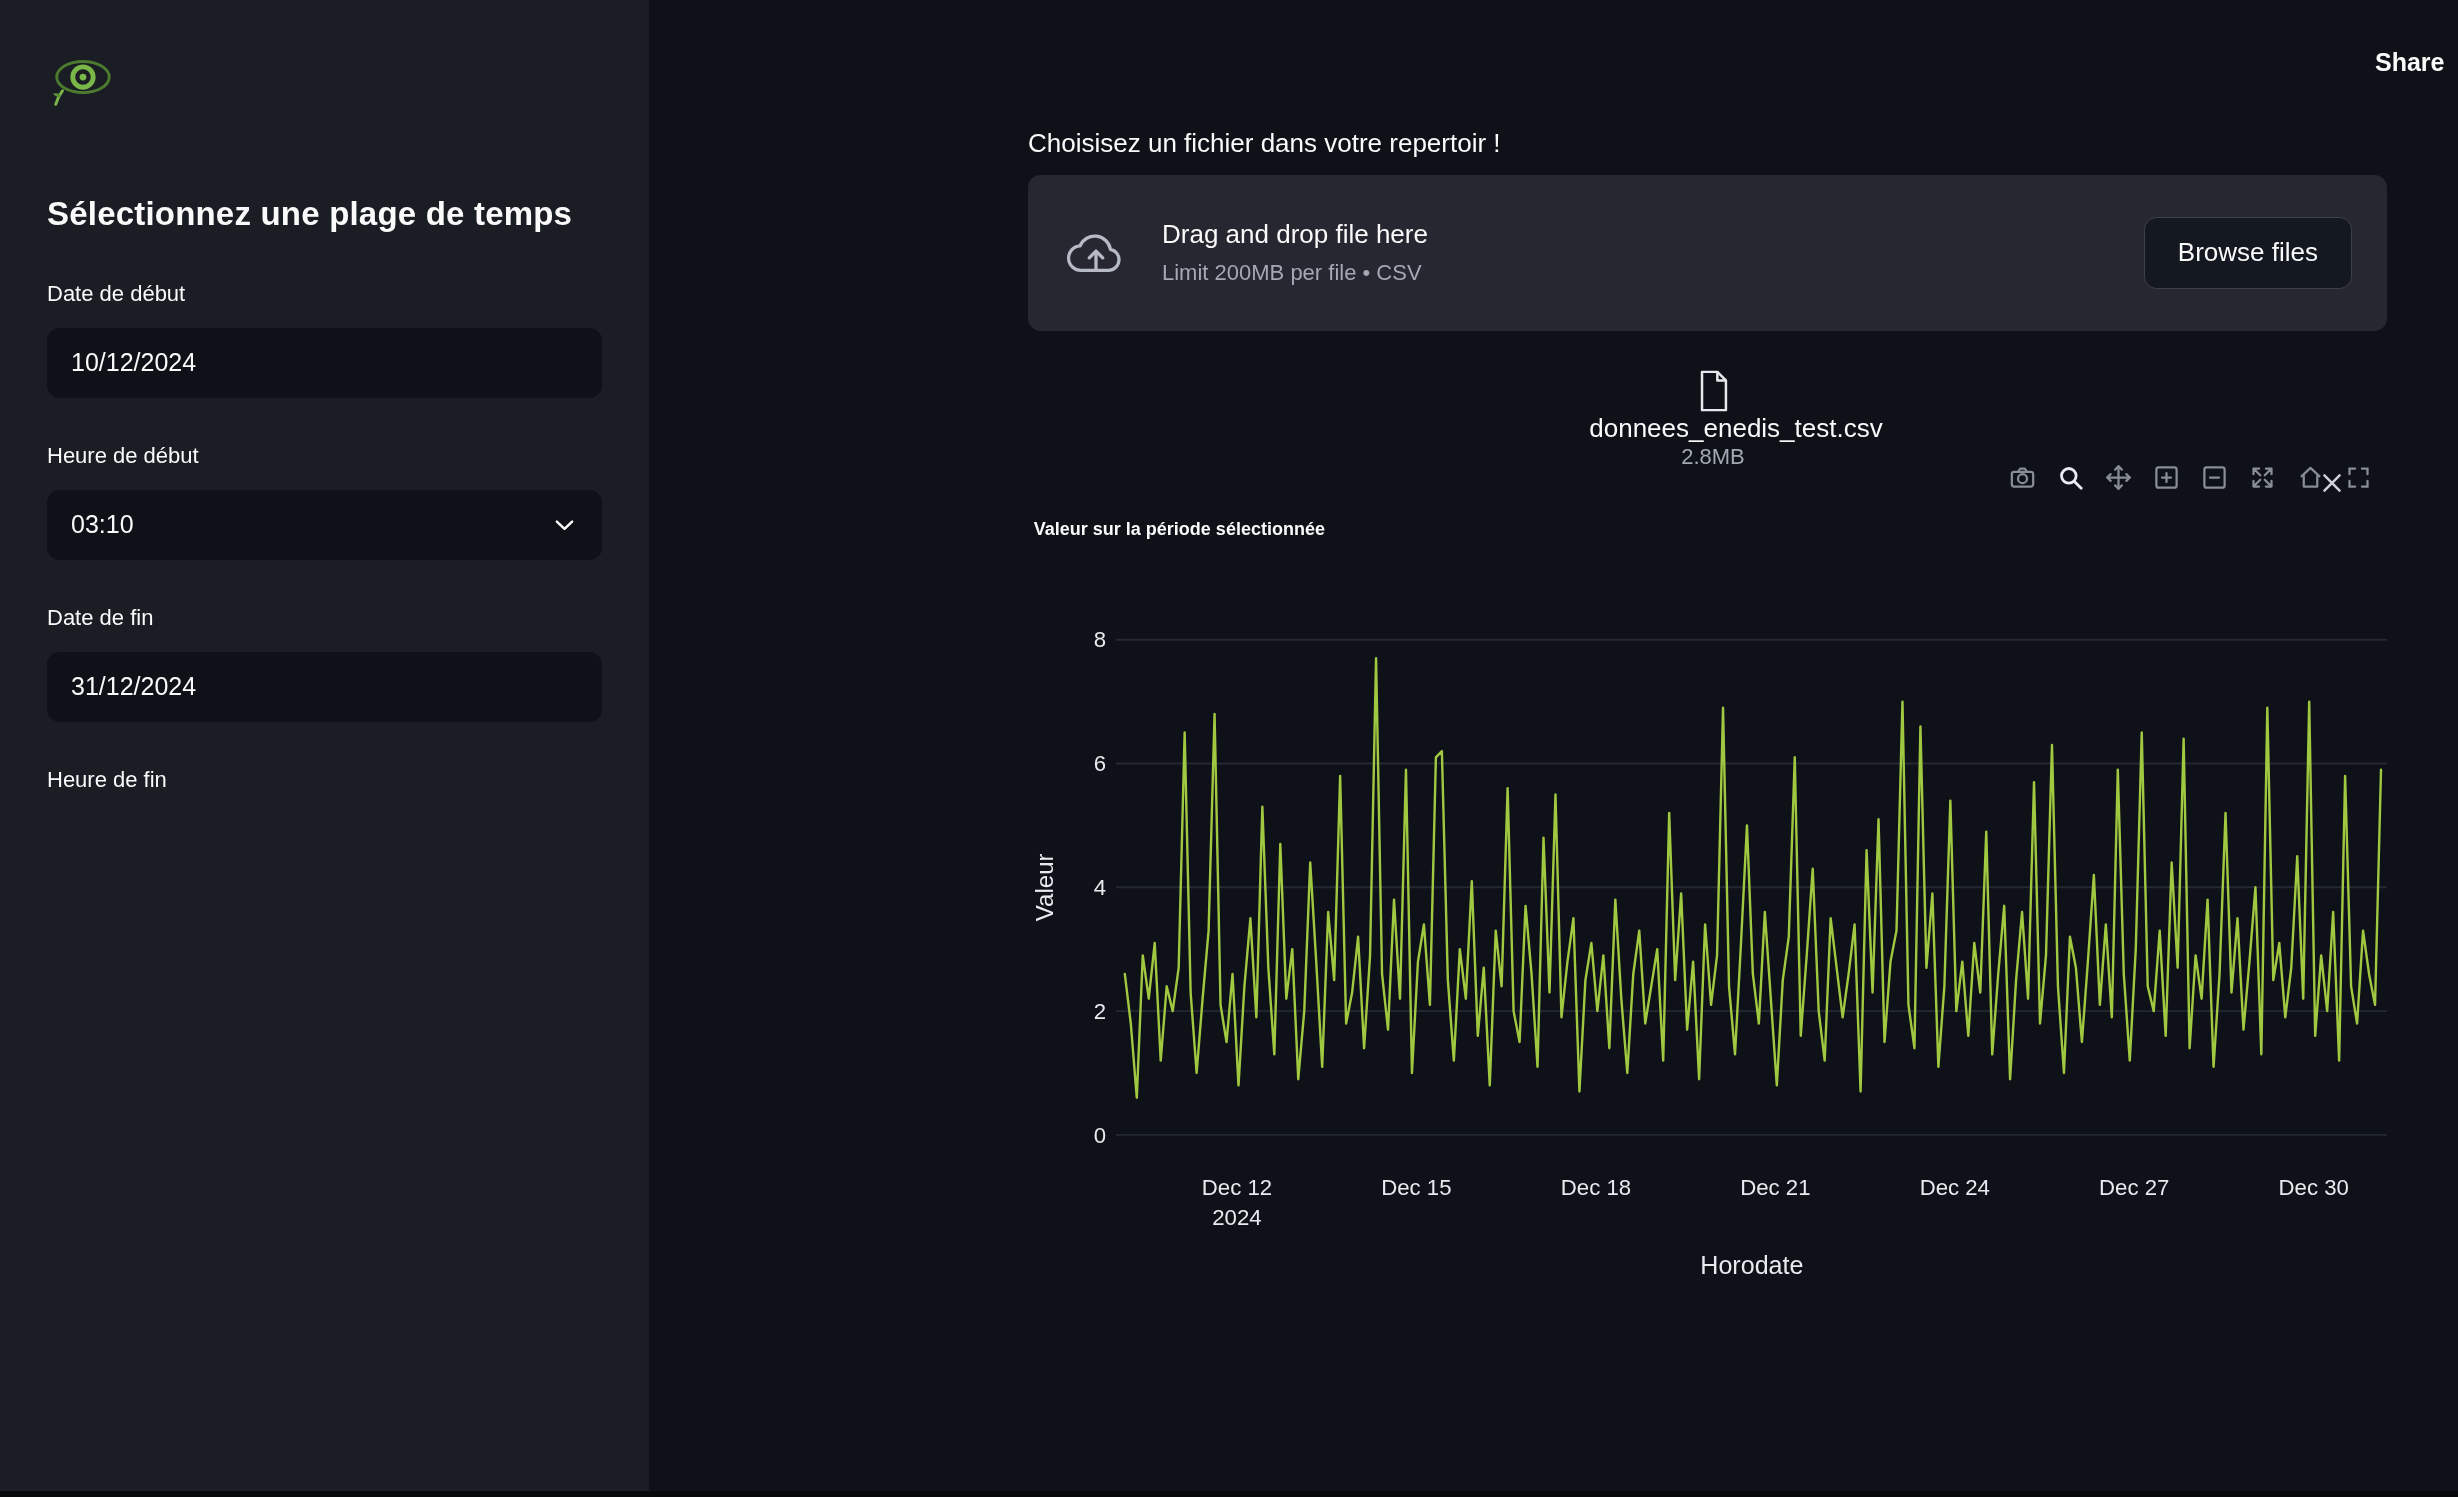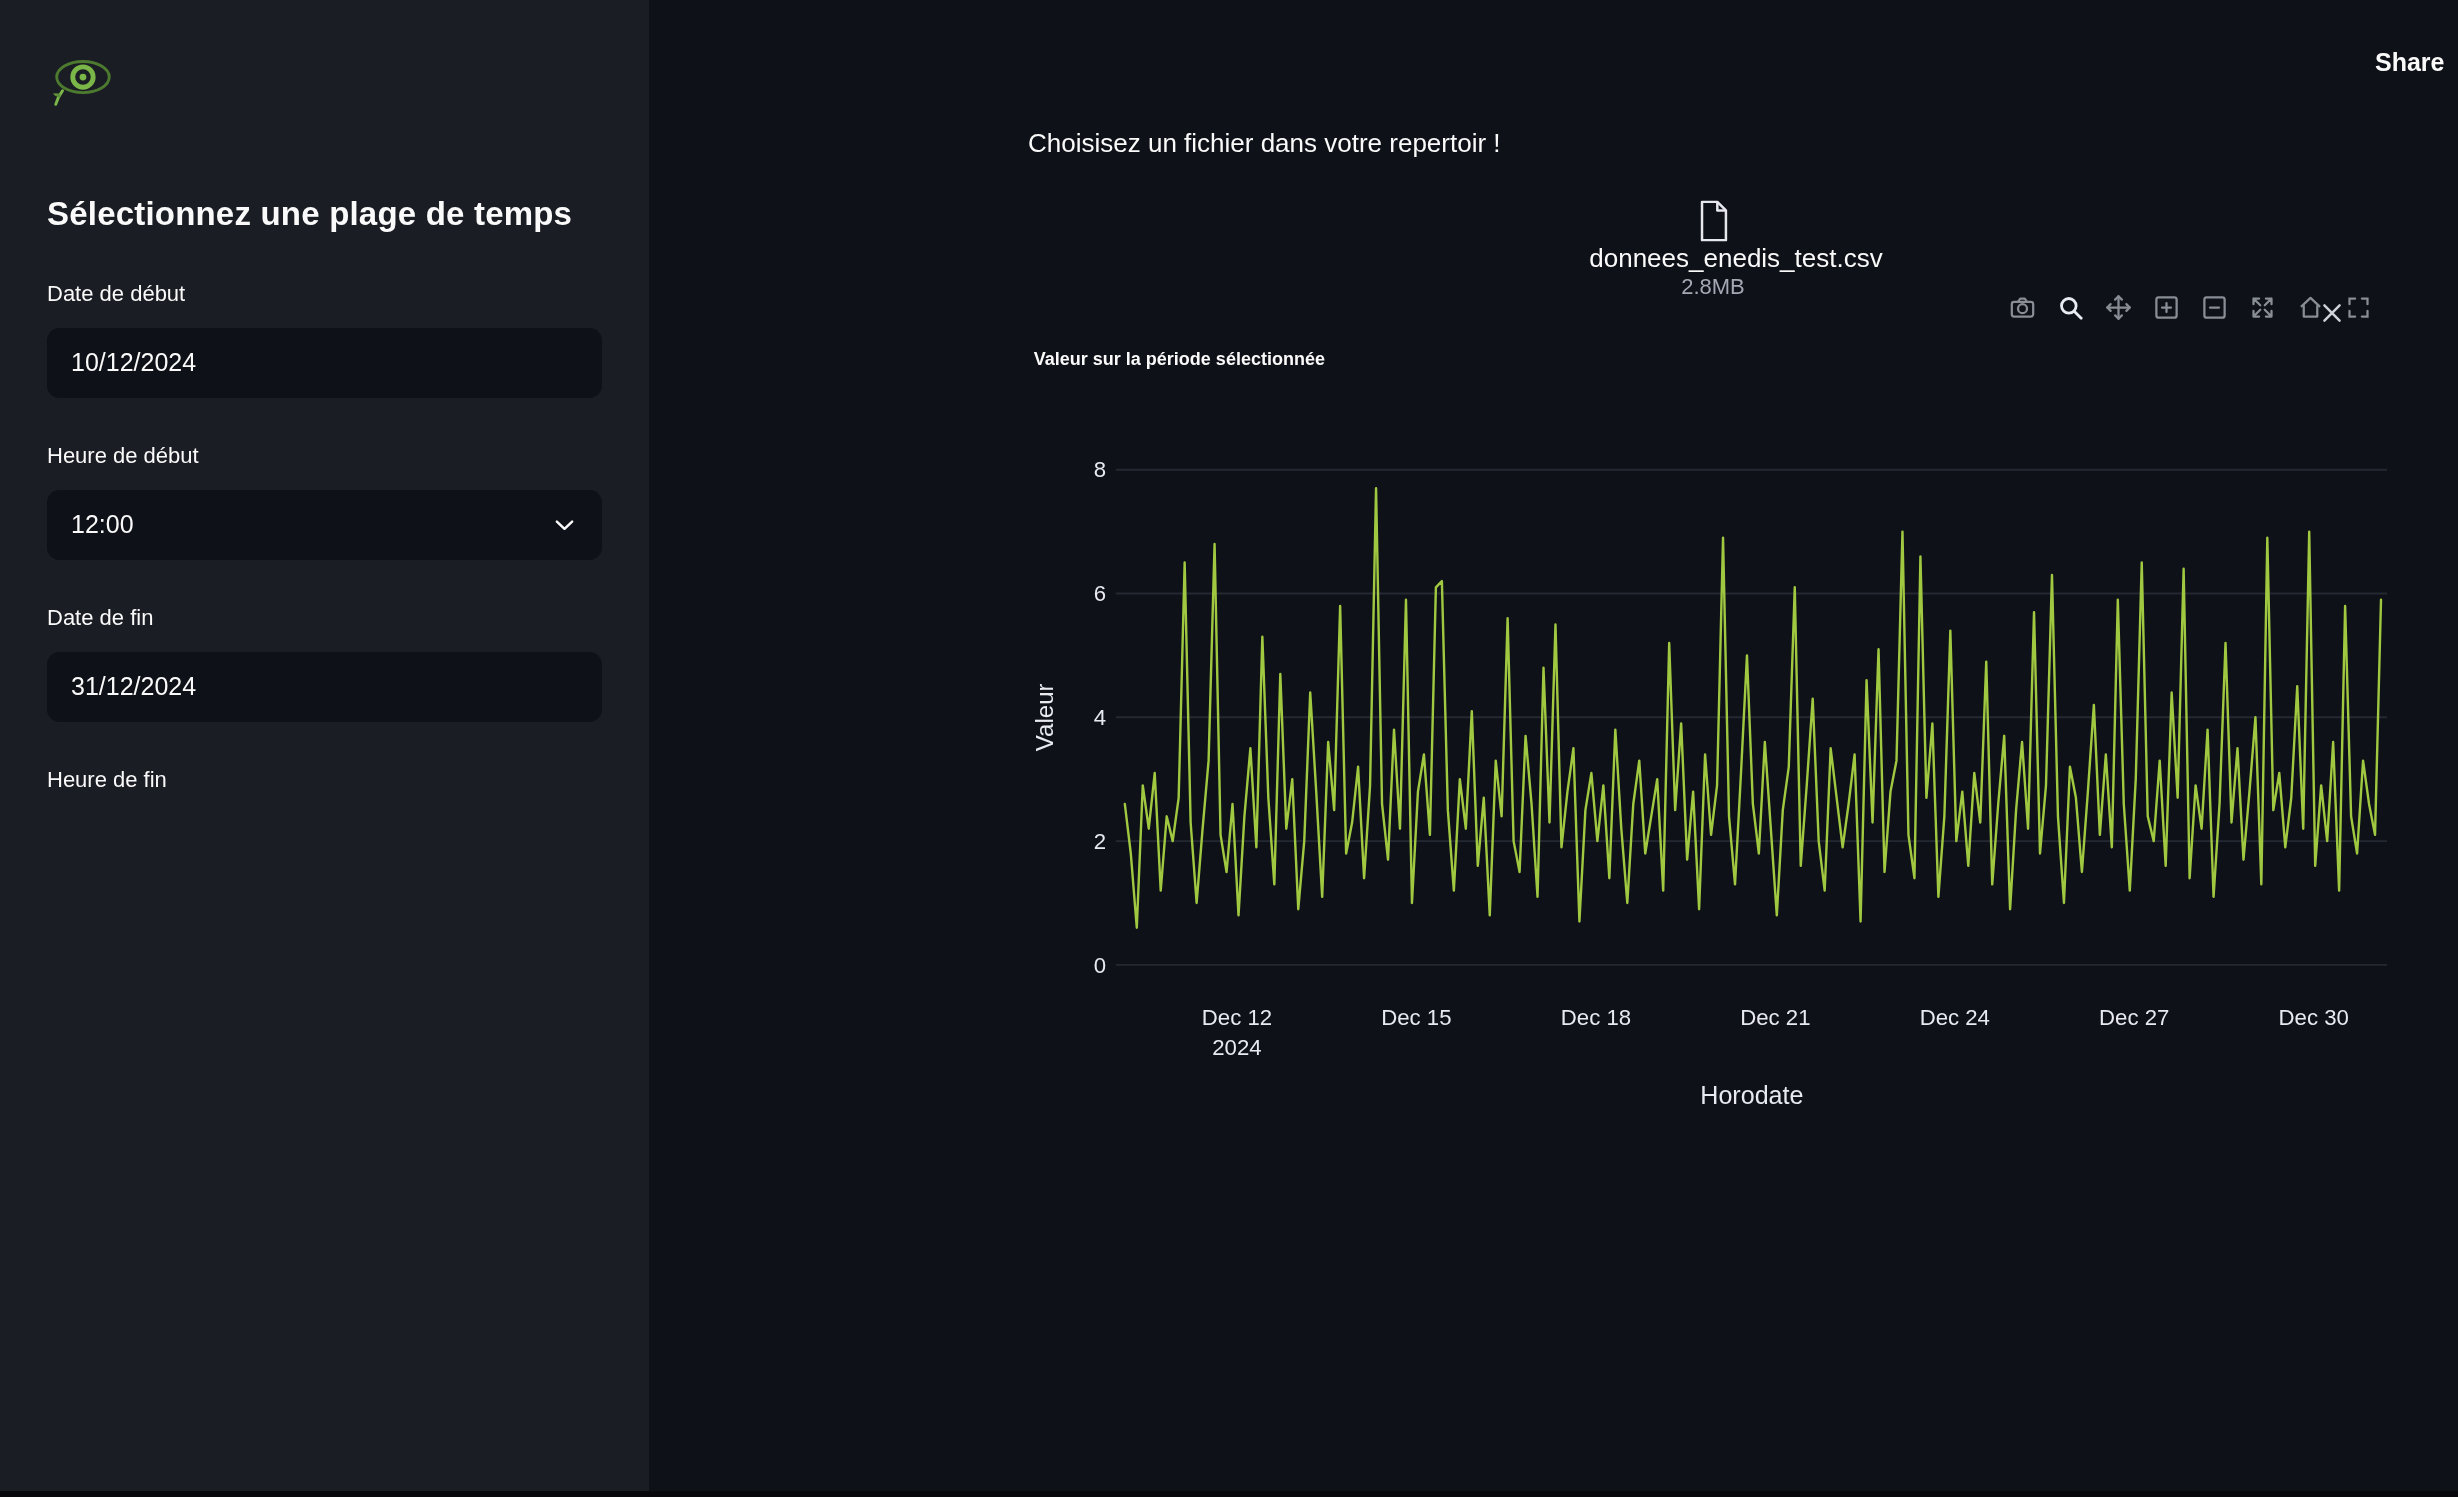--- a/index.html
+++ b/index.html
@@ -66,21 +66,21 @@
     <div class="field">
       <span class="field-label">Date de début</span>
       <div class="widget">
         <span>10/12/2024</span>
       </div>
     </div>
 
     <div class="field">
       <span class="field-label">Heure de début</span>
       <div class="widget select">
-        <span>12:00</span>
+        <span>03:10</span>
         <span class="chev">
           <svg width="21" height="13.5" viewBox="0 0 22 14" fill="none">
               <path d="M3 3.5 L11 11 L19 3.5" stroke="#fafafa" stroke-width="2.6" stroke-linecap="round" stroke-linejoin="round"></path>
             </svg>
         </span>
       </div>
     </div>
 
     <div class="field">
       <span class="field-label">Date de fin</span>
@@ -94,20 +94,34 @@
     </div>
   </aside>
 
   <main class="main">
     <div class="share">Share</div>
 
     <div class="content">
 
       <p class="prompt">Choisisez un fichier dans votre repertoir !</p>
 
+      <div class="uploader">
+        <span class="cloud-wrap">
+          <svg width="60" height="50" viewBox="0 0 62 52" fill="none">
+            <path d="M16 44 H44 a11 11 0 0 0 2 -21.8 A16.5 16.5 0 0 0 14.5 18.5 A10.5 10.5 0 0 0 16 44 Z" stroke="#b6bac4" stroke-width="3.4" stroke-linejoin="round"></path>
+            <path d="M31 42 V25" stroke="#b6bac4" stroke-width="3.4" stroke-linecap="round"></path>
+            <path d="M24 31 L31 24 L38 31" stroke="#b6bac4" stroke-width="3.4" stroke-linecap="round" stroke-linejoin="round"></path>
+          </svg>
+        </span>
+        <div class="uptext">
+          <div class="drag">Drag and drop file here</div>
+          <div class="limit">Limit 200MB per file • CSV</div>
+        </div>
+        <button class="browse">Browse files</button>
+      </div>
 
       <div class="filerow">
         <span style="display:flex;">
           <svg width="35" height="44" viewBox="0 0 36 46" fill="none">
             <path d="M6 3 H22 L31 12 V43 H6 Z" stroke="#e6e8ee" stroke-width="2.6" stroke-linejoin="round"></path>
             <path d="M22 3 V12 H31" stroke="#e6e8ee" stroke-width="2.6" stroke-linejoin="round"></path>
           </svg>
         </span>
         <span class="fname">donnees_enedis_test.csv</span>
         <span class="fsize">2.8MB</span>

